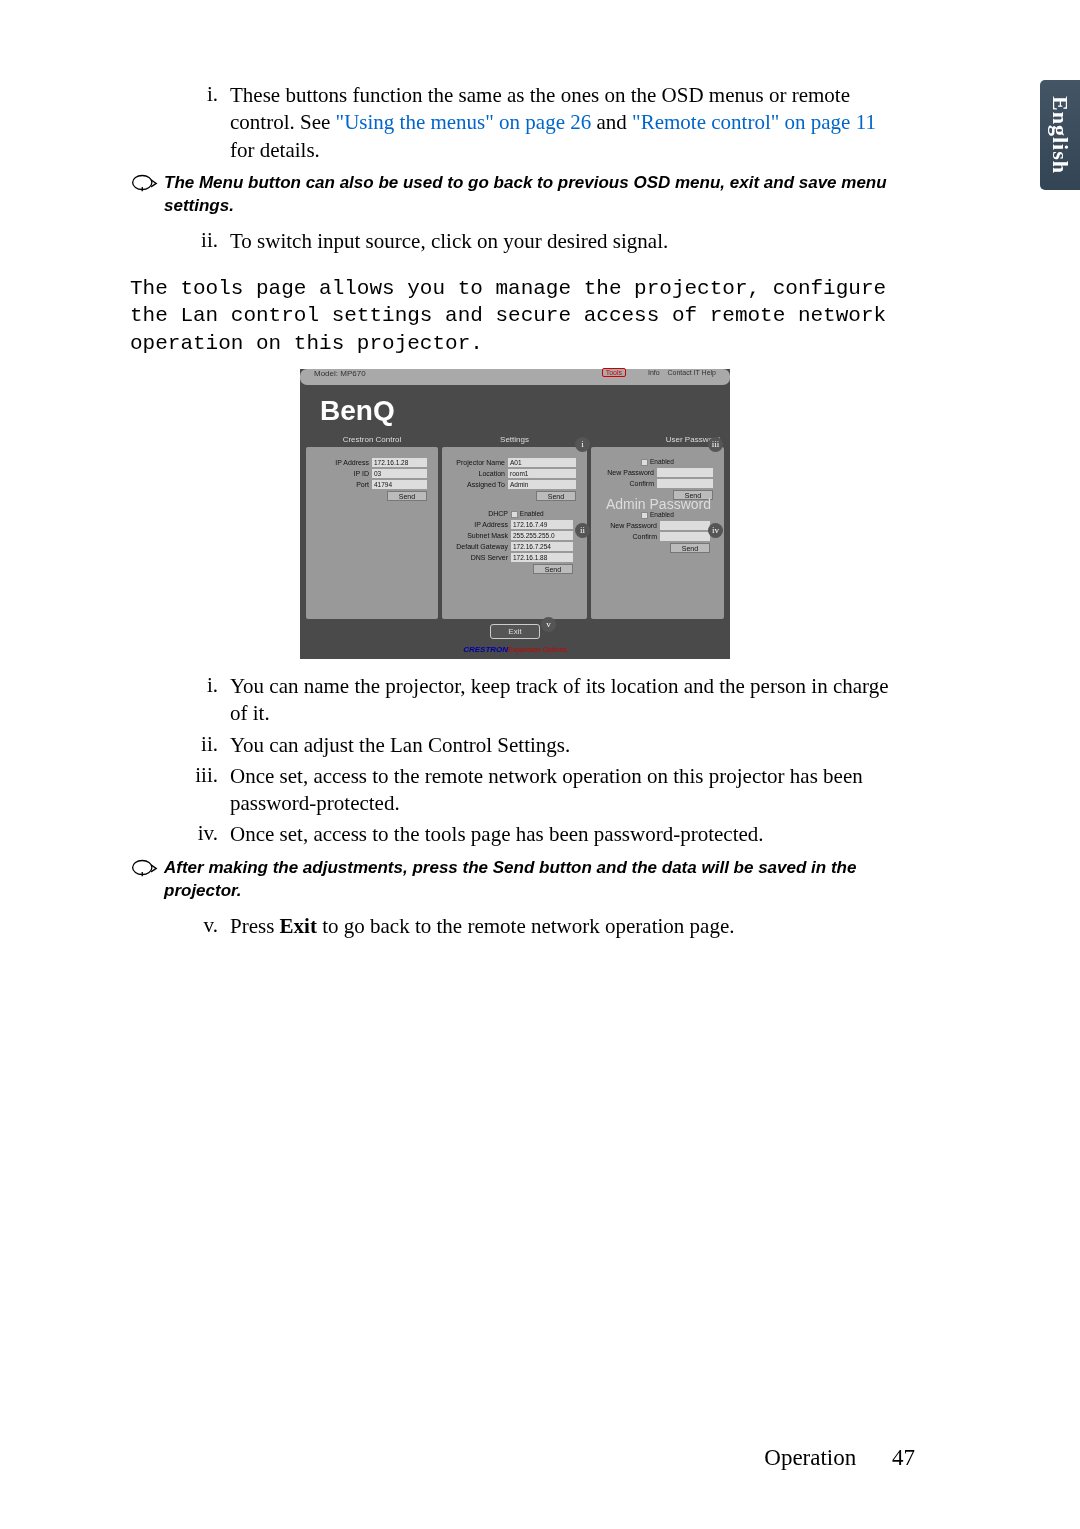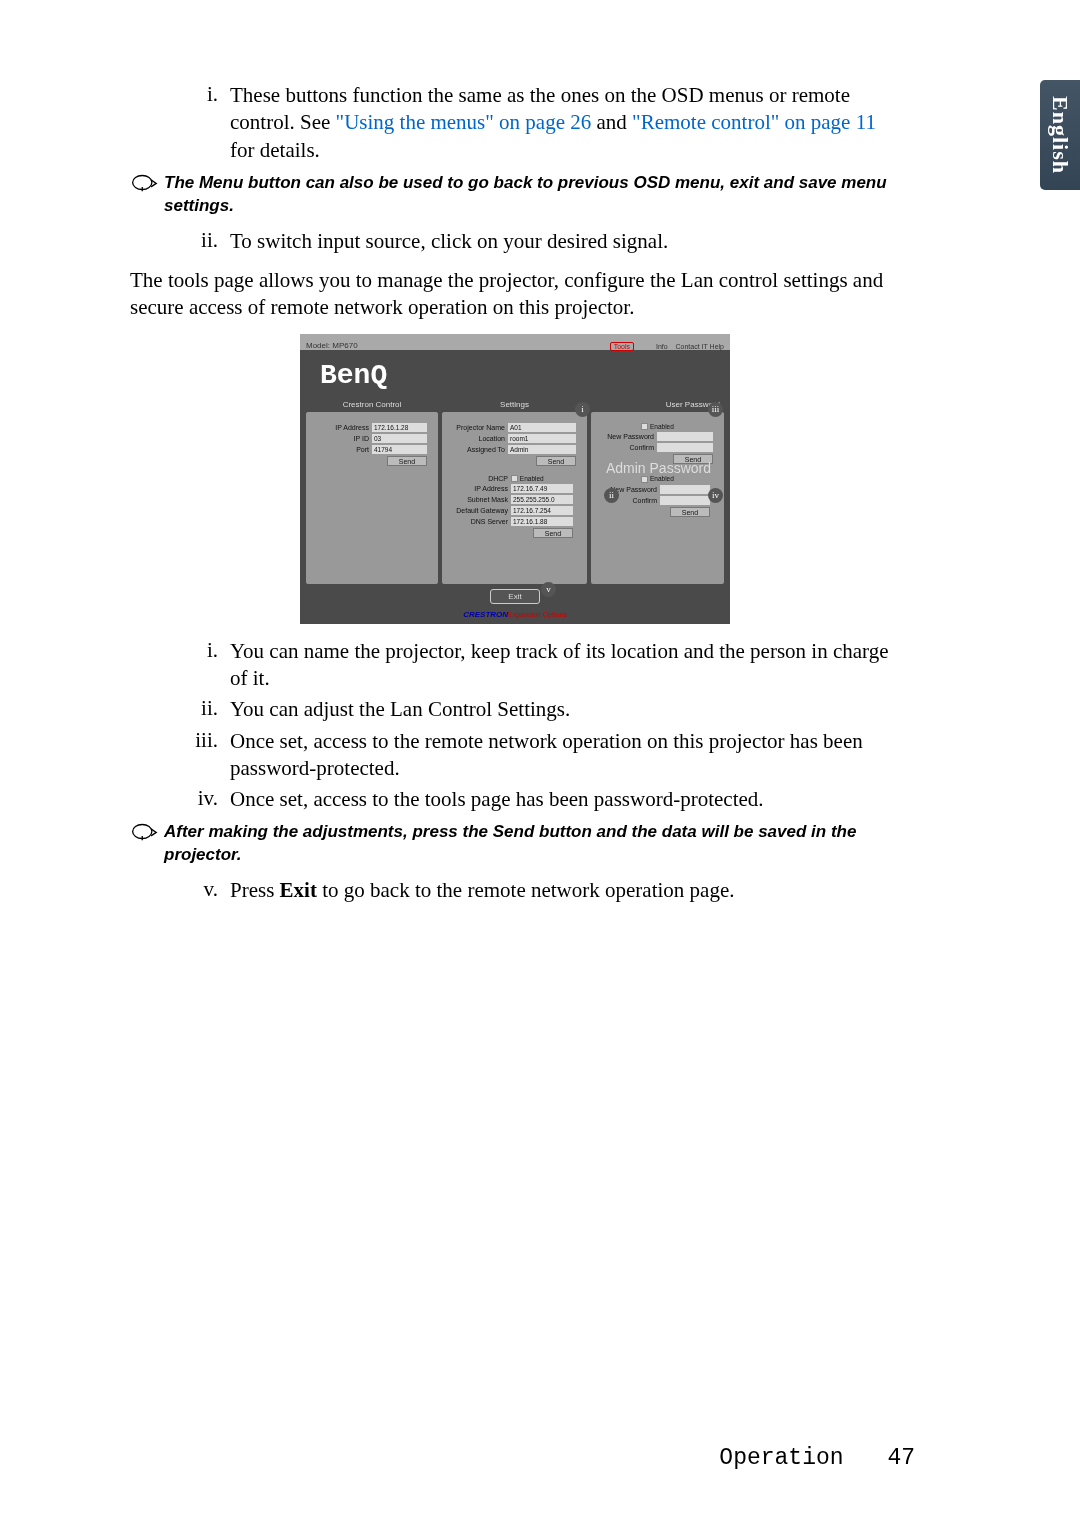--- a/index.html
+++ b/index.html
@@ -69,43 +69,45 @@
       font-style: italic;
     }
     .note-icon {
       width: 28px;
       margin-right: 6px;
       flex-shrink: 0;
     }
     .below-para {
       margin-left: 0px;
       line-height: 1.3;
-      margin-top: 12px;
+      margin-top: 20px;
       margin-bottom: 8px;
+      font-family: Liberation Mono, monospace;
     }
     .screenshot {
       width: 430px;
       height: 290px;
       margin: 12px auto 14px auto;
       background: #4a4a4a;
       position: relative;
       font-family: Arial, sans-serif;
     }
     .ss-top {
       position: absolute; top:0; left:0; right:0; height: 16px;
       background: #a9a9a9;
       font-size: 8px; color:#333;
-      display:flex; justify-content:space-between; align-items:flex-end;
-      padding: 0 6px;
+      display:flex; justify-content:space-between; align-items:flex-start;
+      padding: 0 14px;
+      border-radius: 7px;
     }
     .ss-top-right { font-size: 7px; }
     .ss-top-right .active-tab { color:#c00; border:1px solid #c00; padding:0 3px; border-radius:2px; margin-right:20px; }
     .ss-logo {
       position:absolute; top:26px; left:20px;
-      font-family: Liberation Mono, monospace; font-weight:bold;
+      font-family: Liberation Sans, sans-serif; font-weight:bold;
       font-size: 28px; color:#fff;
     }
     .ss-panels {
       position: absolute; top: 78px; left:6px; right:6px; bottom: 40px;
       display:flex; gap:4px;
     }
     .ss-panel {
       background:#999; border-radius:2px; padding:11px;
       font-size:7px; color:#111; position:relative;
     }
@@ -148,21 +150,21 @@
     }
     .ss-footer .crestron { color:#00a; font-style:italic; font-weight:bold; font-size:8px; }
     .callout {
       position:absolute; width:15px; height:15px;
       background:#555; border-radius:50%;
       color:#fff; font-size:9px; font-family:serif;
       text-align:center; line-height:15px;
     }
     .footer {
       position:absolute; bottom:58px; right:165px;
-      font-family: Liberation Mono, monospace;
+      font-family: Liberation Serif, serif;
       font-size:23px;
     }
     .footer .lbl { margin-right: 30px; }
     .footer .num { }
     .checkbox-mini {
       display:inline-block; width:7px; height:7px; background:#ddd; border:1px solid #888; vertical-align:middle;
     }
   </style>
 </head>
 <body>
@@ -303,21 +305,21 @@
     <div class="ss-exit-wrap">
       <div class="ss-exit">Exit</div>
     </div>
 
     <div class="ss-footer">
       <span class="crestron">CRESTRON</span>
       <span>Expansion Options</span>
     </div>
 
     <div class="callout" style="top:68px;left:275px;">i</div>
-    <div class="callout" style="top:154px;left:275px;margin-left:29px;">ii</div>
+    <div class="callout" style="top:154px;left:275px;">ii</div>
     <div class="callout" style="top:68px;left:408px;">iii</div>
     <div class="callout" style="top:154px;left:408px;">iv</div>
     <div class="callout" style="top:248px;left:241px;">v</div>
   </div>
 
   <div class="ol-block">
     <div class="li-row">
       <div class="li-num">i.</div>
       <div class="li-body">You can name the projector, keep track of its location and the person in charge of it.</div>
     </div>

